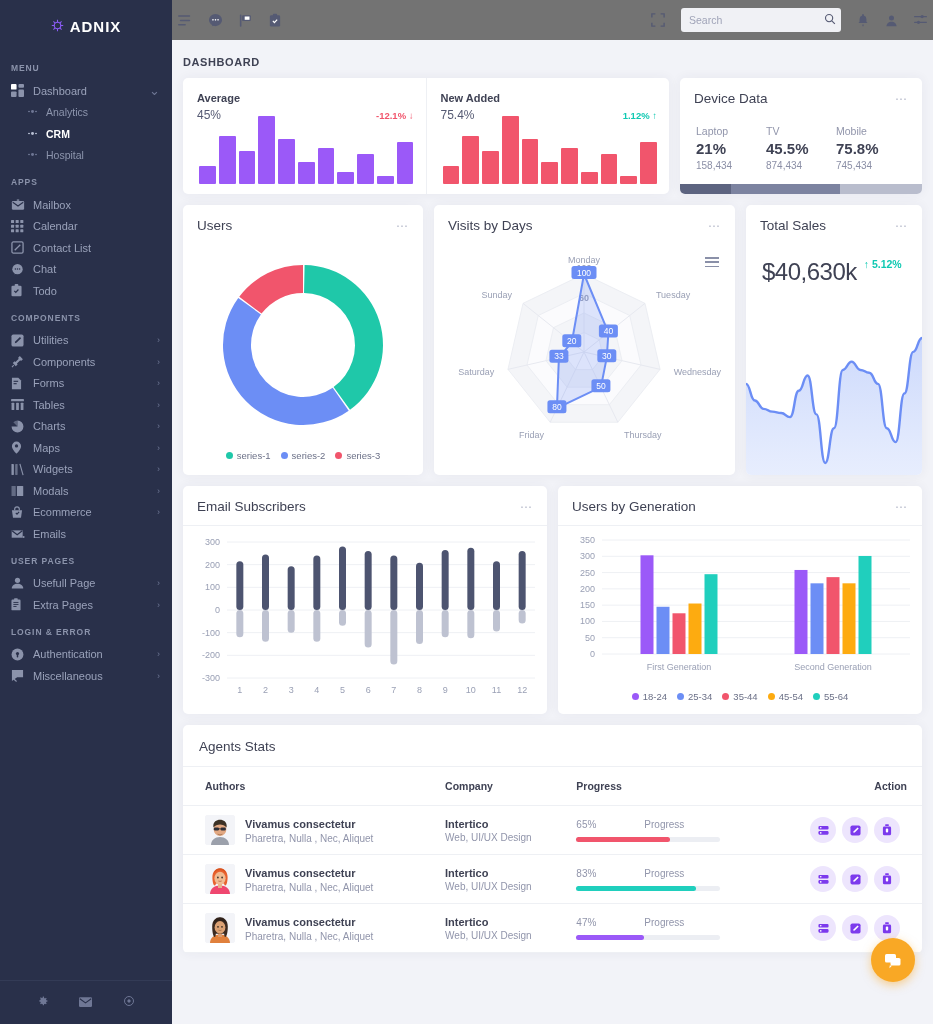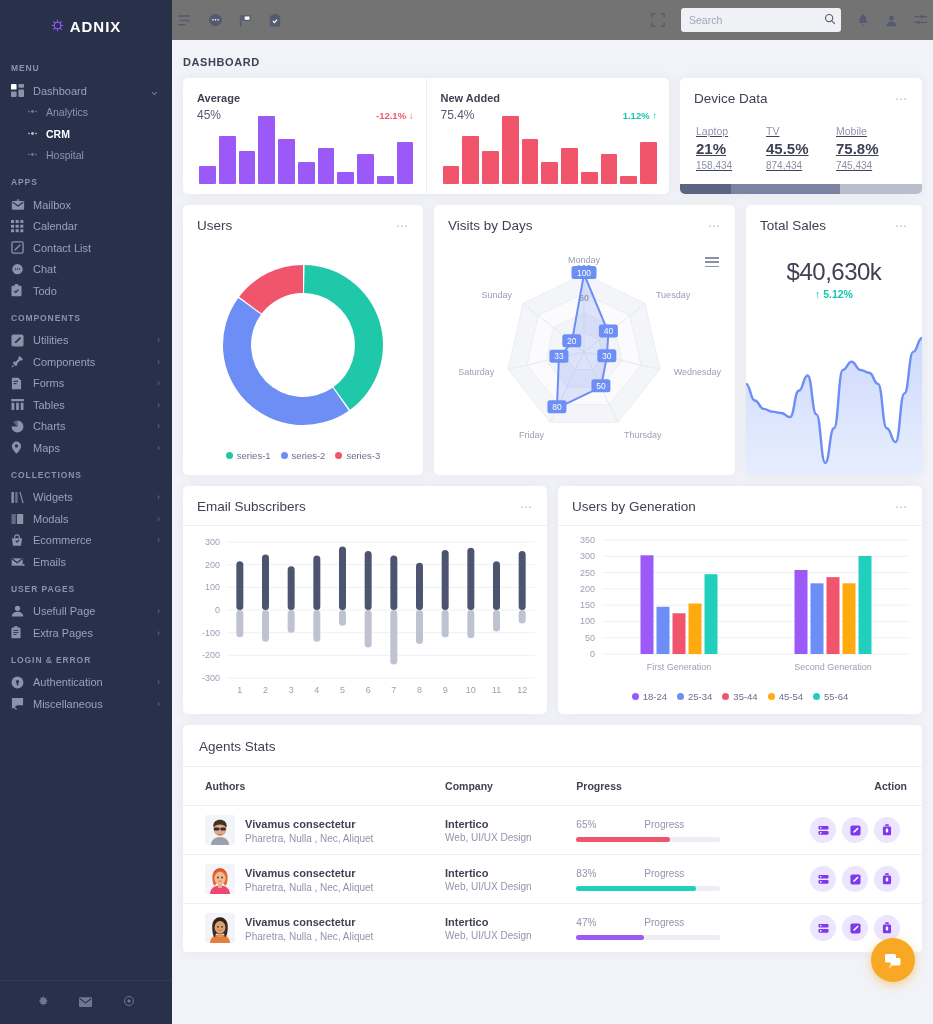--- a/index.html
+++ b/index.html
@@ -114,40 +114,40 @@
   .stat-delta.down { color: #f1556c; }
   .stat-delta.up { color: #10c9b2; }
   .spark { display: flex; align-items: flex-end; gap: 3px; height: 50px; margin-top: 12px; padding-left: 2px; }
   .spark i { flex: 1 1 0; display: block; border-radius: 1px; }
 
   
   .device-card {
     width: 242px; min-width: 242px; background: #fff; border-radius: 5px;
     box-shadow: 0 0 12px rgba(46,54,80,.06); overflow: hidden; position: relative;
   }
-  .device-row { display: flex; padding: 8px 16px 0 16px; text-decoration: underline; }
+  .device-row { display: flex; padding: 8px 16px 0 16px; }
   .device-col { flex: 1 1 0; }
   .device-label { font-size: 10.5px; color: #9195ab; }
   .device-pct { font-size: 15px; font-weight: bold; color: #3f4254; margin-top: 3px; }
   .device-num { font-size: 10px; color: #8b8fa6; margin-top: 3px; }
   .device-bar { position: absolute; bottom: 0; left: 0; right: 0; height: 10px; display: flex; }
 
   
   .donut-wrap { display: flex; align-items: center; justify-content: center; padding: 6px 0 0 0; }
   .legend { display: flex; justify-content: center; gap: 10px; padding: 10px 0 14px 0; }
   .legend-item { display: flex; align-items: center; gap: 4px; font-size: 9.5px; color: #6b7087; text-align: center; }
   .legend-dot { width: 7px; height: 7px; border-radius: 50%; display: block; }
 
   .hamburger {
     position: absolute; right: 16px; top: 52px; cursor: pointer;
     display: flex; flex-direction: column; gap: 2.5px;
   }
   .hamburger i { display: block; width: 14px; height: 1.8px; background: #8a90a8; }
 
-  .sales-big { display: flex; align-items: center; gap: 2px; padding: 14px 16px 0 16px; flex-direction: column; }
+  .sales-big { display: flex; align-items: flex-start; gap: 7px; padding: 14px 16px 0 16px; }
   .sales-amount { font-size: 24px; color: #3f4254; letter-spacing: -.5px; }
   .sales-delta { font-size: 10.5px; color: #10c9b2; font-weight: bold; }
 
   
   .agents-head { padding: 14px 16px 12px 16px; border-bottom: 1px solid #eef0f4; }
   .agents-title { font-size: 13.5px; color: #3f4254; }
   .agents-sub { font-size: 9.5px; color: #9195ab; margin-top: 4px; }
   table.agents { width: 100%; border-collapse: collapse; }
   table.agents th {
     text-align: left; font-size: 10.5px; font-weight: bold; color: #3f4254;
@@ -347,21 +347,20 @@
         <div class="nav-item">
           <span class="nav-ico">
             <svg width="11" height="13" viewBox="0 0 12 14" fill="currentColor">
               <path d="M6 0.5A5 5 0 0 1 11 5.5c0 3.6-5 8-5 8S1 9.1 1 5.5A5 5 0 0 1 6 0.5z"></path>
               <circle cx="6" cy="5.3" r="1.8" fill="#29304a"></circle>
             </svg>
           </span>
           <span class="nav-label">Maps</span>
           <span class="nav-arrow">›</span>
         </div>
-        <div class="nav-section">COLLECTIONS</div>
         <div class="nav-item">
           <span class="nav-ico">
             <svg width="13" height="13" viewBox="0 0 14 14" fill="currentColor">
               <rect x="0.5" y="1" width="2.6" height="12" rx=".5"></rect>
               <rect x="4.5" y="1" width="2.6" height="12" rx=".5" opacity=".65"></rect>
               <path d="M9.6 1l3.4 12" stroke="currentColor" stroke-width="1.2"></path>
             </svg>
           </span>
           <span class="nav-label">Widgets</span>
           <span class="nav-arrow">›</span>

